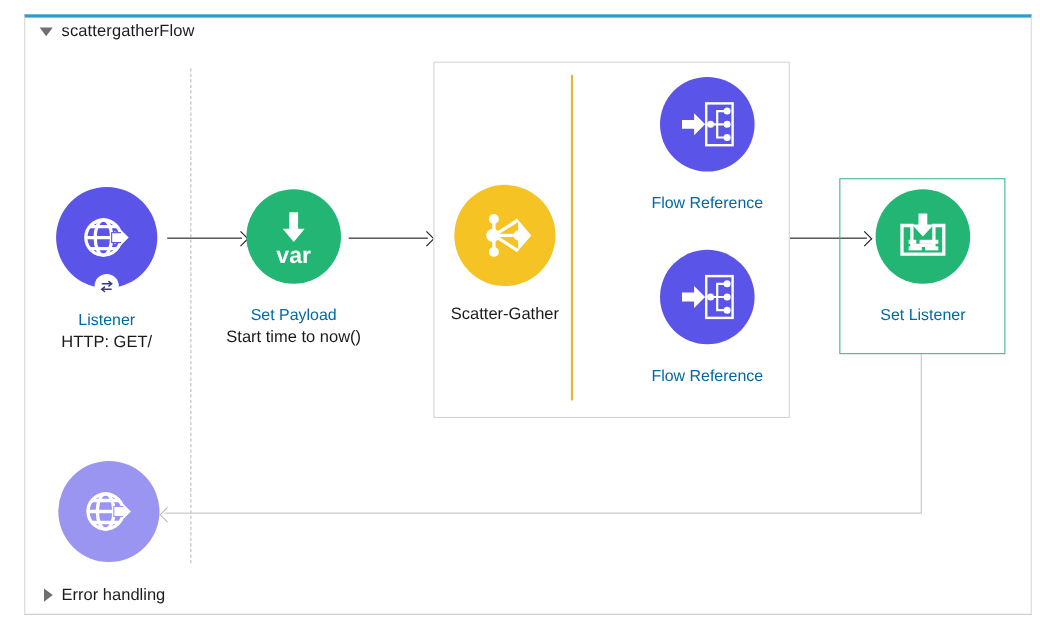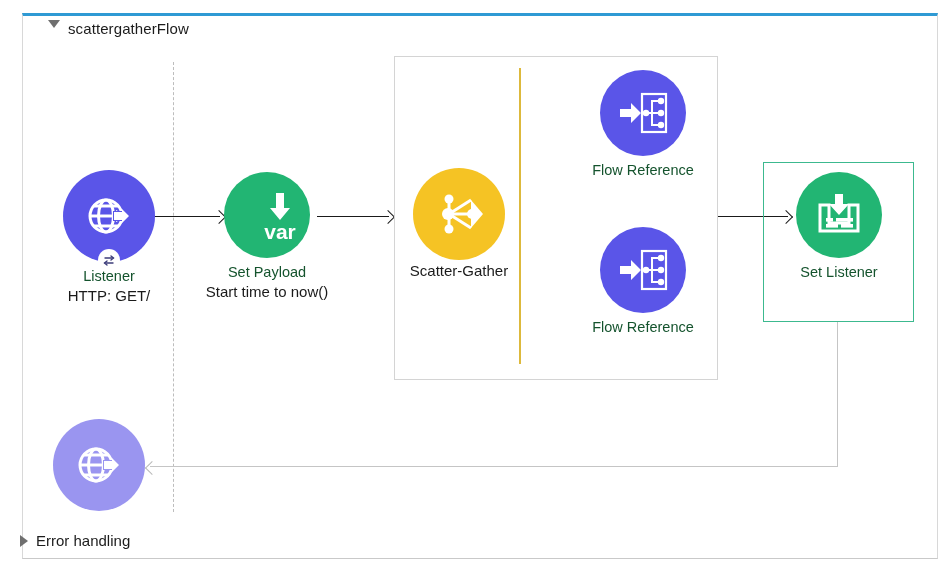--- a/index.html
+++ b/index.html
@@ -27,23 +27,24 @@
     border-left: 1px solid #d8d8d8;
     border-right: 1px solid #d8d8d8;
     border-bottom: 1px solid #c9c9c9;
     box-sizing: border-box;
     background: #ffffff;
   }
 
   
   .flow-header {
     position: absolute;
-    left: 48px;
+    left: 36px;
     top: 20px;
     display: flex;
+    align-items: center;
     gap: 8px;
   }
   .flow-header-label {
     font-size: 15px;
     color: #1c1c1c;
     letter-spacing: .1px;
   }
   .tri {
     width: 0; height: 0;
     display: inline-block;
@@ -53,21 +54,21 @@
     border-right: 6px solid transparent;
     border-top: 8px solid #6f6f6f;
   }
   .tri-right {
     border-top: 6px solid transparent;
     border-bottom: 6px solid transparent;
     border-left: 8px solid #6f6f6f;
   }
   .err-header {
     position: absolute;
-    left: 20px;
+    left: 40px;
     top: 532px;
     display: flex;
     align-items: center;
     gap: 8px;
   }
   .err-header-label {
     font-size: 15px;
     color: #1c1c1c;
   }
 
@@ -95,38 +96,38 @@
     position: relative;
     display: flex;
     align-items: center;
     justify-content: center;
   }
   .bubble.sm {
     width: 86px;
     height: 86px;
   }
   .node-type {
-    margin-top: 6px;
+    margin-top: 21px;
     font-size: 14.5px;
-    color: #14532d;
+    color: #0369a1;
     line-height: 1.15;
     white-space: nowrap;
   }
   .node-name {
     margin-top: 2px;
     font-size: 15px;
     color: #1a1a1a;
     line-height: 1.2;
     white-space: nowrap;
   }
 
   
   .c-purple  { background: #5a55e8; }
   .c-purple-l{ background: #9a95f0; }
-  .c-green   { background: #22b573; justify-content: flex-end; }
+  .c-green   { background: #22b573; }
   .c-green2  { background: #22b573; }
   .c-amber   { background: #f5c324; }
 
   
   .badge-ex {
     position: absolute;
     left: 50%;
     bottom: -9px;
     transform: translateX(-50%);
     width: 22px;
@@ -228,21 +229,21 @@
   <div class="arrow-head" style="left:781px; top:211.5px;"></div>
 
   <div class="return-path" style="left:150px; top:322px; width:688px; height:145px; border-left:none; border-top:none;"></div>
   <div class="arrow-head left" style="left:147px; top:462.5px;"></div>
 
   <div class="sg-box"></div>
   <div class="sg-split"></div>
 
   <div class="sel-box"></div>
 
-  <div class="node" style="left:22px; top:170px;padding-left:12px;">
+  <div class="node" style="left:22px; top:170px;">
     <div class="bubble c-purple">
       <span>
         <svg width="52" height="52" viewBox="0 0 52 52">
           <g fill="none" stroke="#ffffff" stroke-width="3">
             <circle cx="23" cy="26" r="16"></circle>
             <ellipse cx="23" cy="26" rx="7.5" ry="16"></ellipse>
             <line x1="7" y1="26" x2="39" y2="26"></line>
             <path d="M10 16 H36"></path>
             <path d="M10 36 H36"></path>
           </g>

